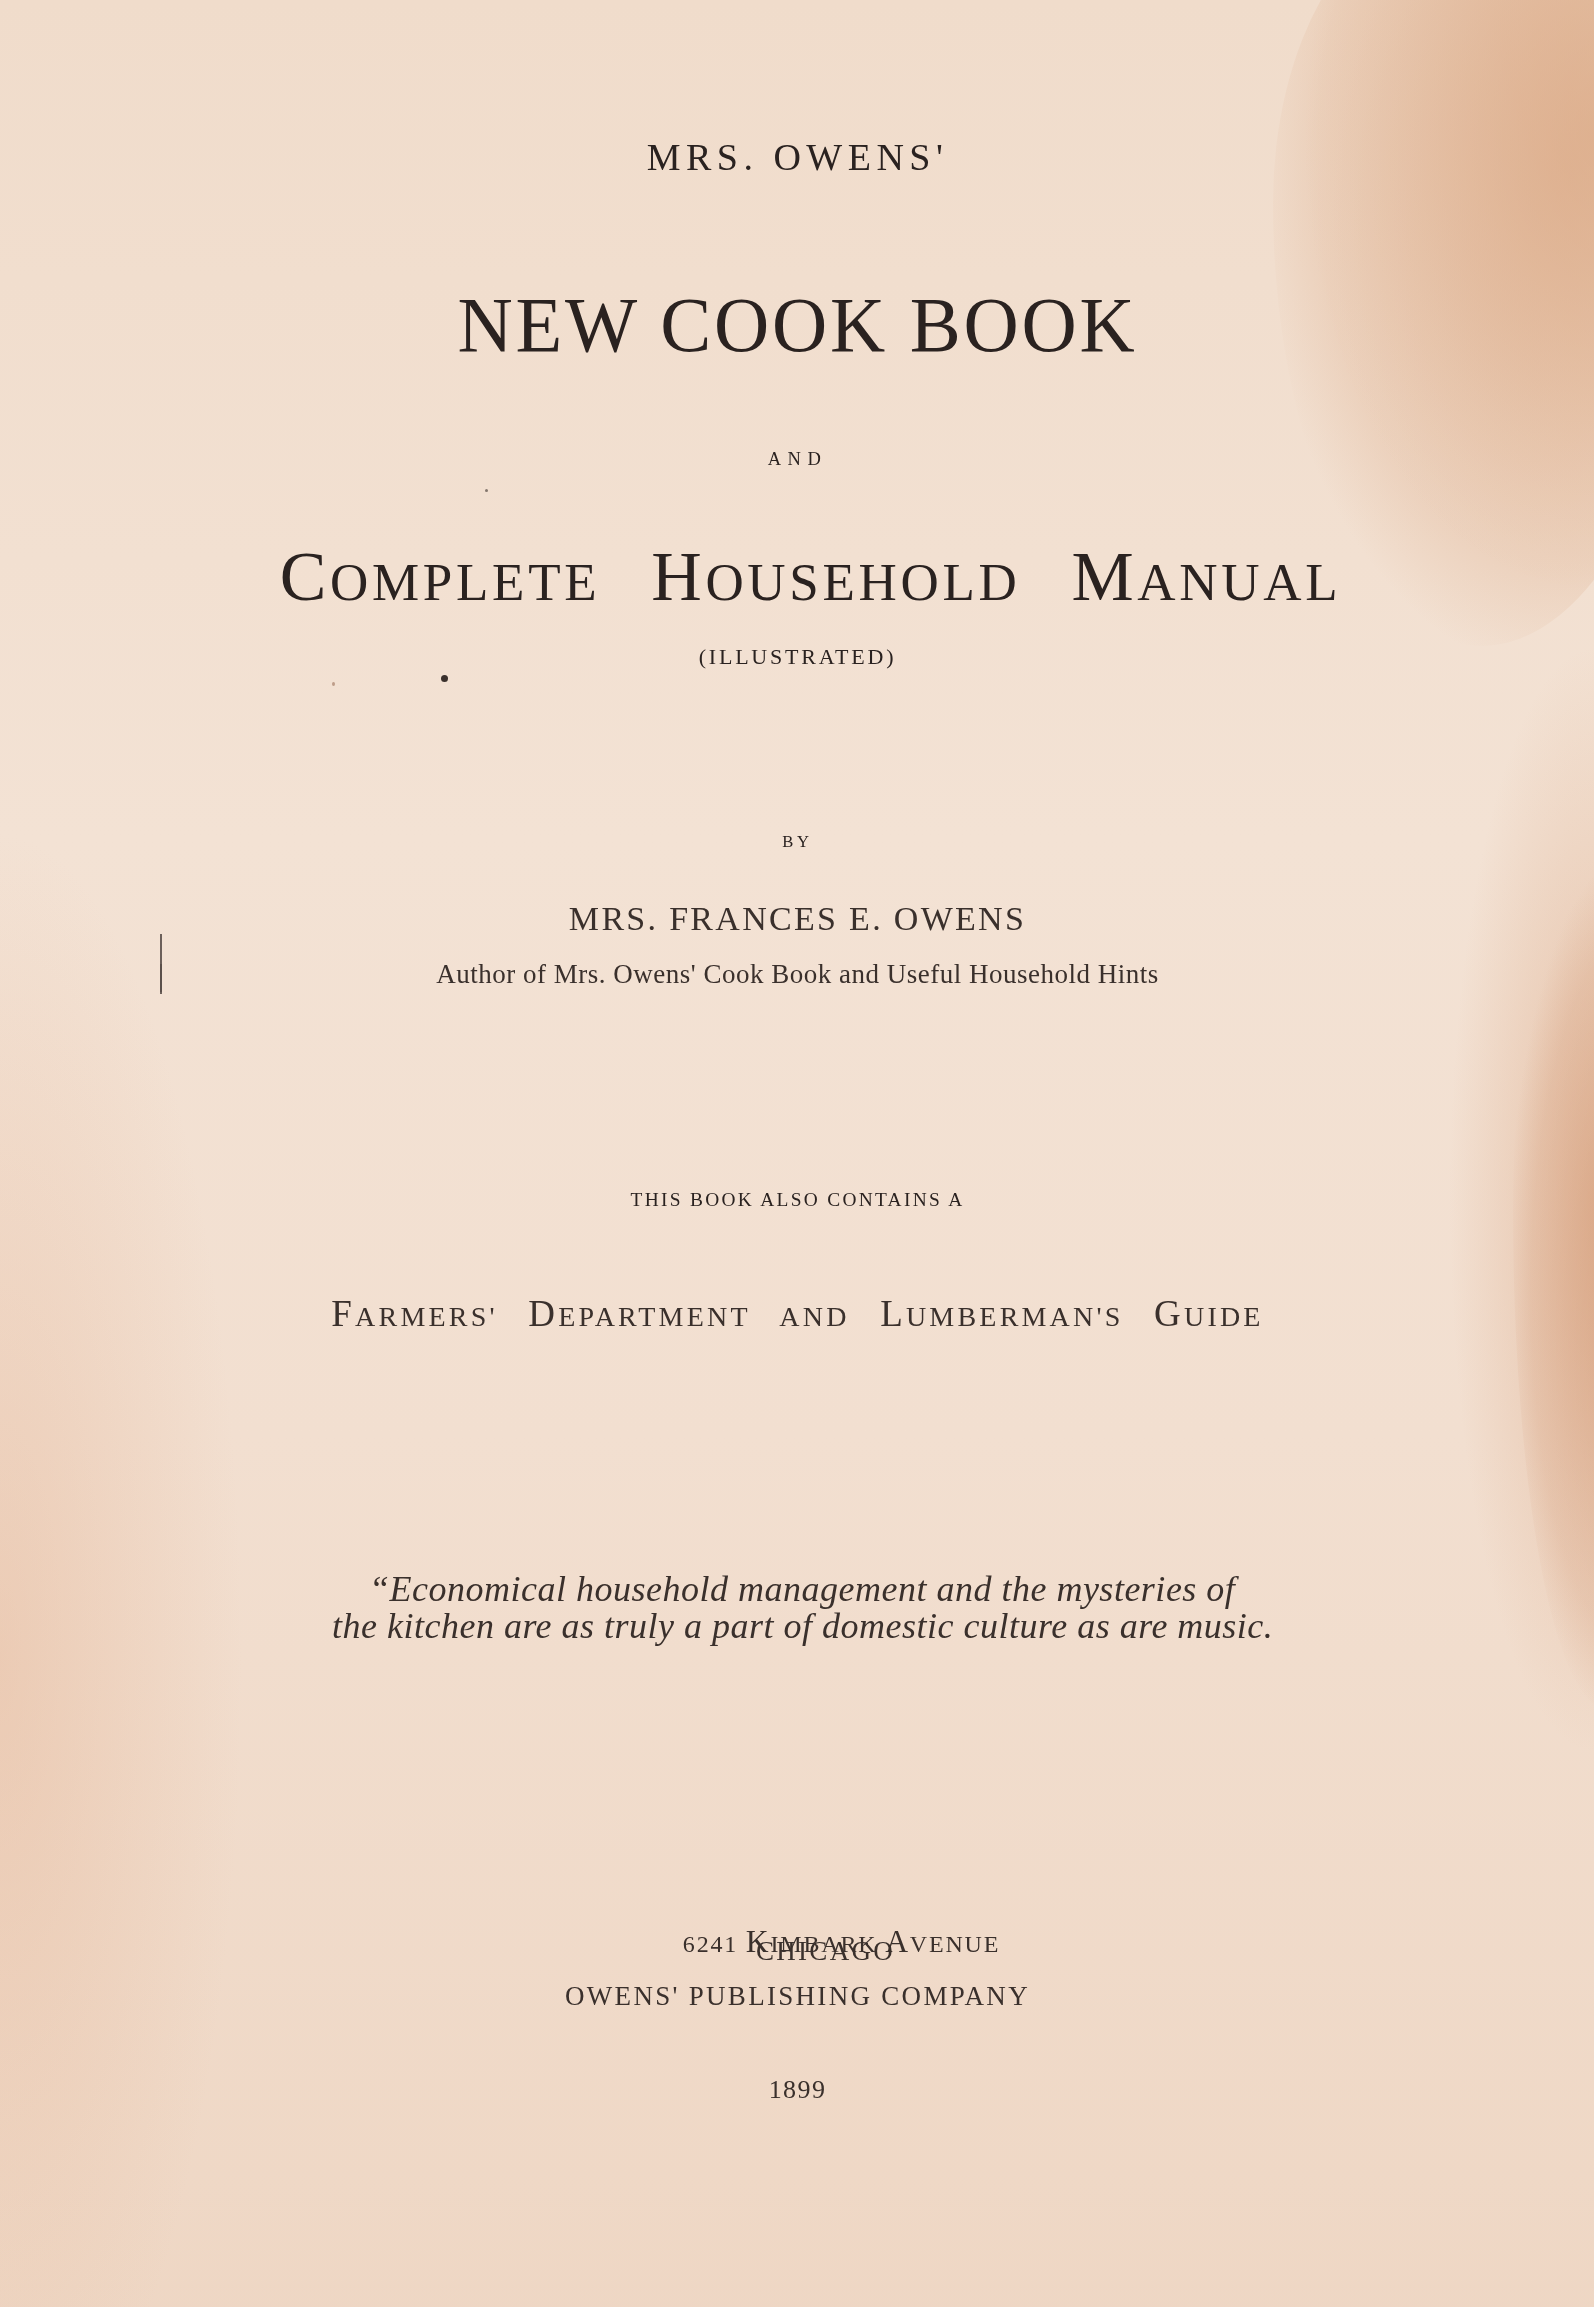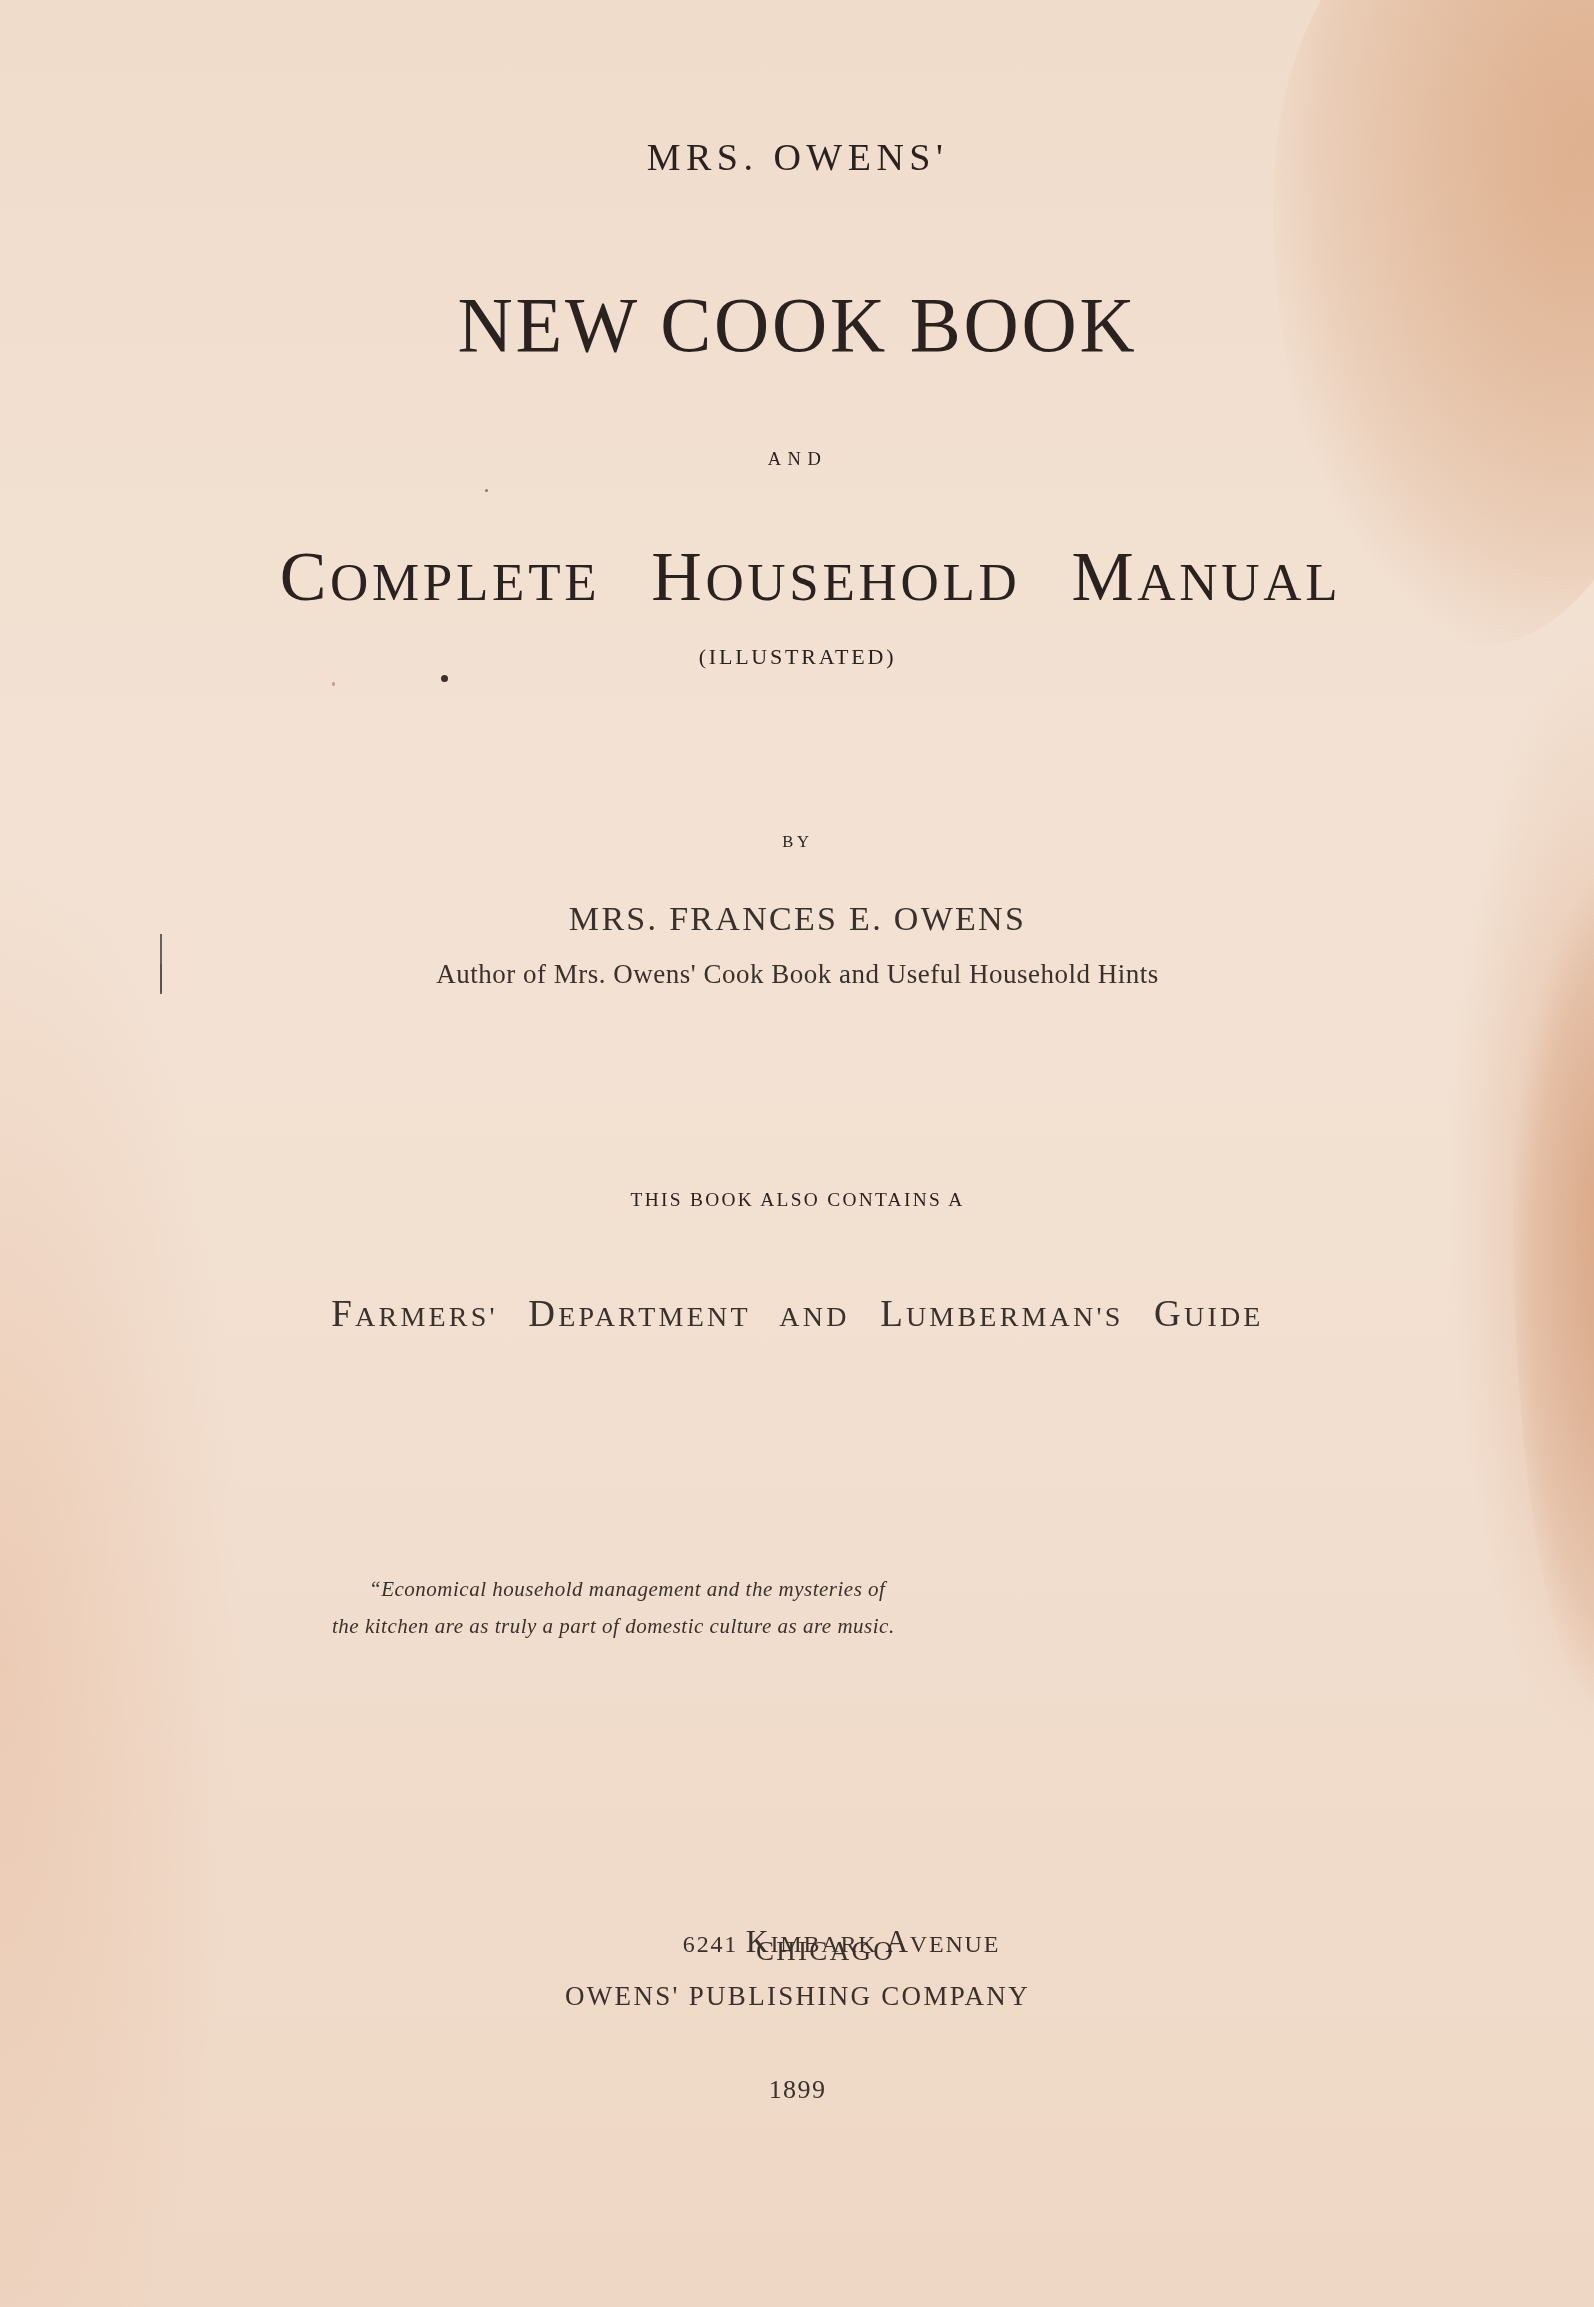--- a/index.html
+++ b/index.html
@@ -83,21 +83,21 @@
   &nbsp;
   <span><span class="sc-big">D</span><span>EPARTMENT</span></span>
   &nbsp;
   <span>AND</span>
   &nbsp;
   <span><span class="sc-big">L</span><span>UMBERMAN'S</span></span>
   &nbsp;
   <span><span class="sc-big">G</span><span>UIDE</span></span>
 </div>
 
-<div style="position:absolute; left:332px; top:1571px; width:923px; font-style:italic; font-size:21px; line-height:37px; color:#3a302c; letter-spacing:0.5px;">
+<div style="position:absolute; left:332px; top:1571px; width:923px; font-style:italic; font-size:36px; line-height:37px; color:#3a302c; letter-spacing:0.5px;">
   <div style="padding-left:37px; white-space:nowrap;">“Economical household management and the mysteries of</div>
   <div style="white-space:nowrap;">the kitchen are as truly a part of domestic culture as are music.</div>
 </div>
 
 <div class="line" style="top:1938px; font-size:27px; letter-spacing:2.3px; color:#3a302c;margin-left:28px;">CHICAGO</div>
 <div class="line" style="top:1983px; font-size:27px; letter-spacing:2.3px; color:#3a302c;">OWENS' PUBLISHING COMPANY</div>
 <div class="line" style="top:1926px; font-size:24px; letter-spacing:1.8px; color:#3a302c;margin-left:44px;">
   <span>6241</span>
   <span><span class="sc-big">K</span><span>IMBARK</span> <span class="sc-big">A</span><span>VENUE</span></span>
 </div>

